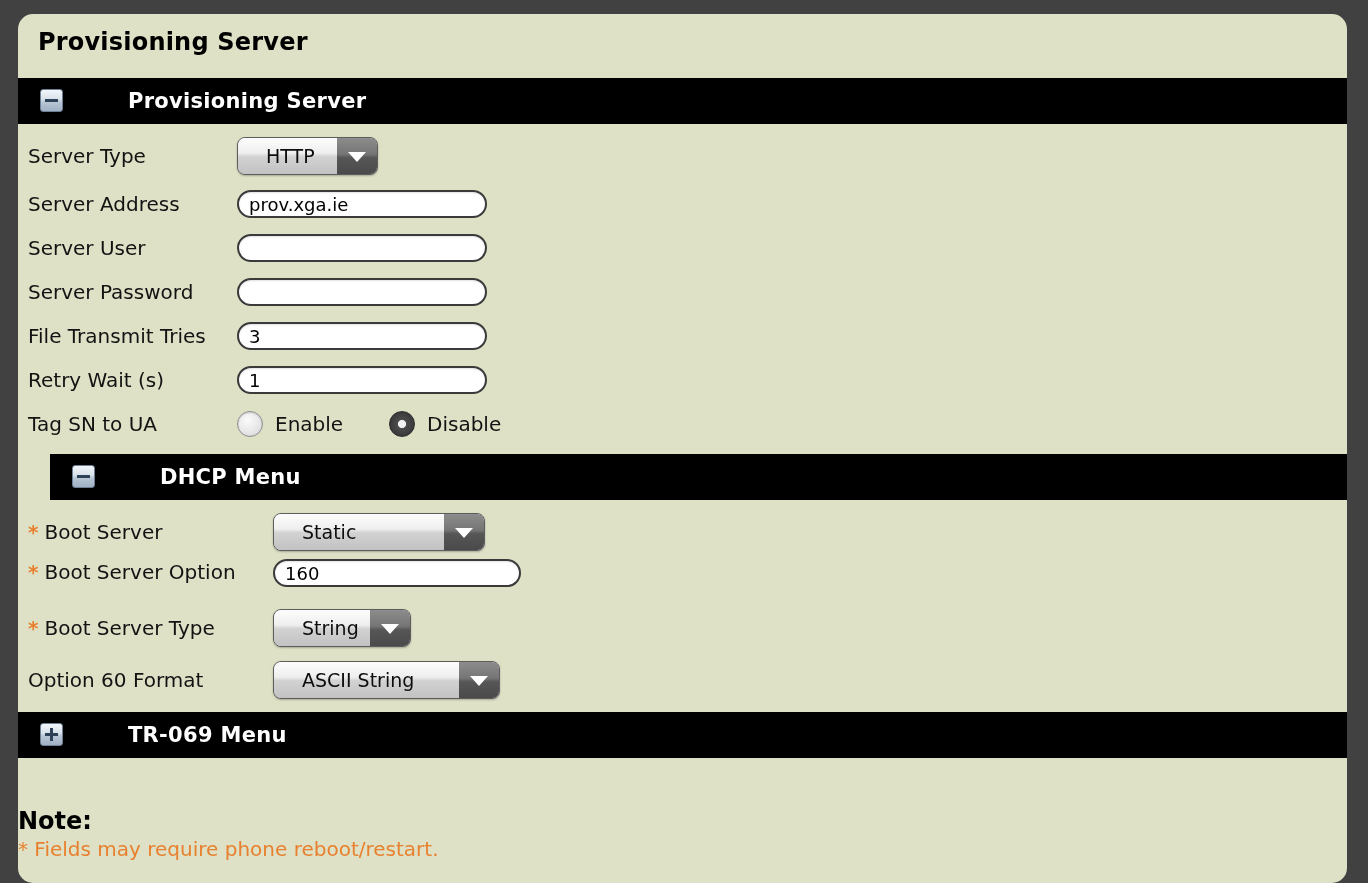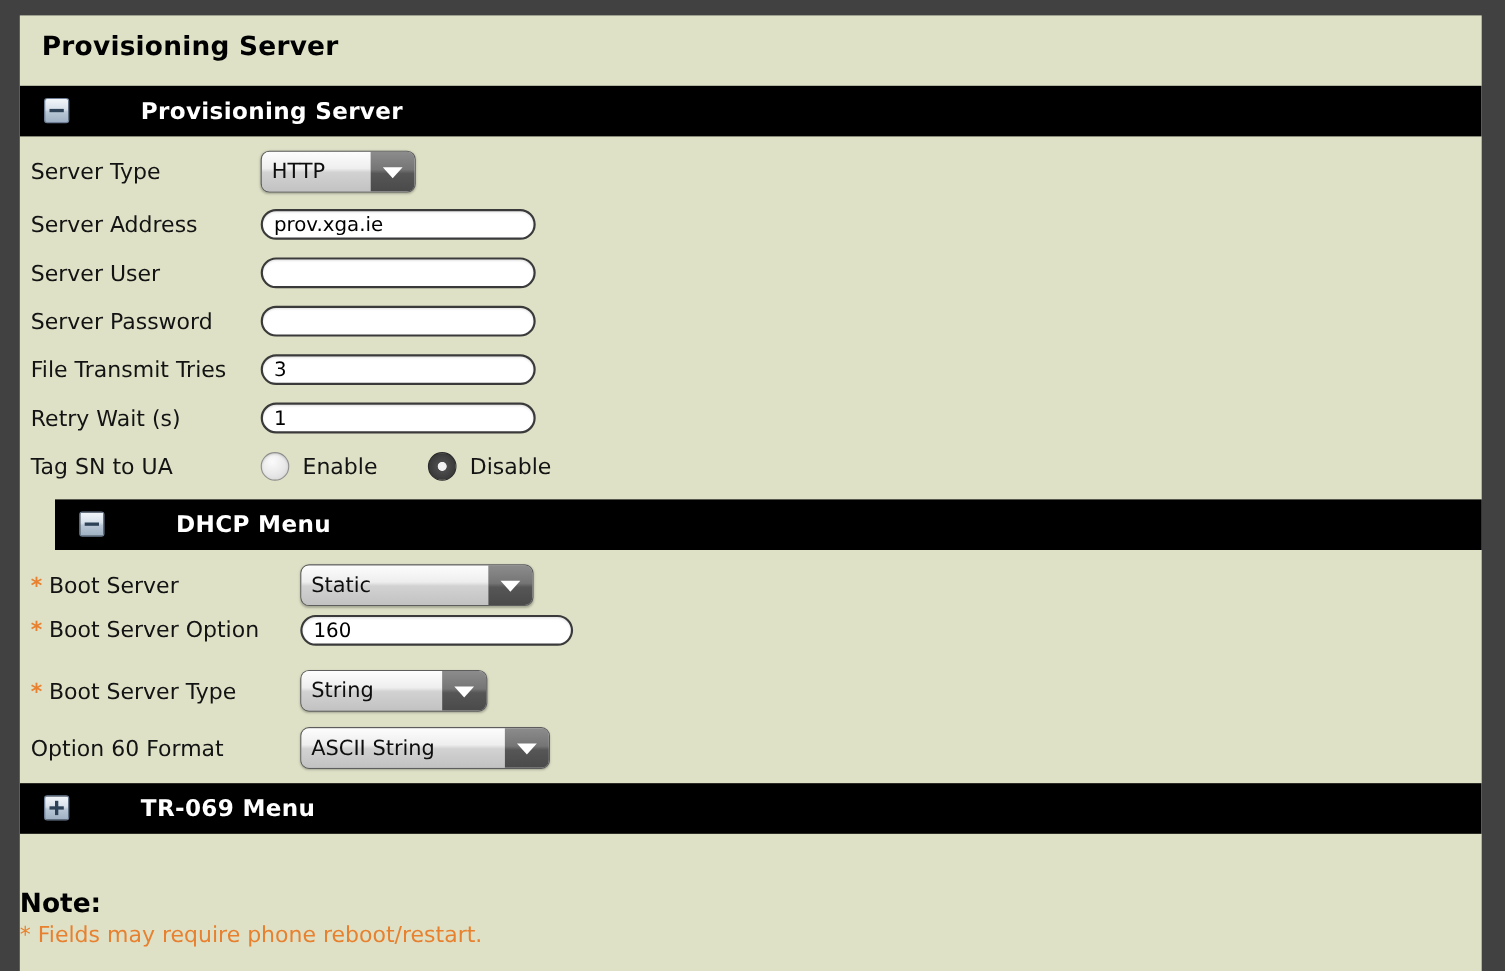--- a/index.html
+++ b/index.html
@@ -24,20 +24,21 @@
 
   
   #page {
     position: absolute;
     left: 18px;
     top: 14px;
     width: 1329px;
     height: 869px;
     background: #dee1c6;
     overflow: hidden;
+    border-radius: 15px;
   }
 
   
   #page-title {
     position: absolute;
     left: 20px;
     top: 14px;
     font-size: 24px;
     font-weight: bold;
     color: #000;
@@ -147,21 +148,21 @@
     box-shadow: 0 1px 2px rgba(0,0,0,0.25);
     cursor: pointer;
     display: flex;
   }
   .dropdown .dd-text {
     flex: 1 1 auto;
     background: linear-gradient(to bottom, #fdfdfd 0%, #eeeeee 42%, #d2d2d2 52%, #c2c2c2 100%);
     font-size: 19px;
     color: #0e0e0e;
     line-height: 36px;
-    padding-left: 9px;
+    padding-left: 28px;
     white-space: nowrap;
     overflow: hidden;
   }
   .dropdown .dd-arrow {
     flex: 0 0 auto;
     width: 40px;
     background: linear-gradient(to bottom, #8c8c8c 0%, #757575 45%, #565656 55%, #4a4a4a 100%);
     position: relative;
   }
   .dropdown .dd-arrow::after {
@@ -319,21 +320,21 @@
       <span class="row-label">
         <span class="req-star">*</span><span>Boot Server Option</span>
       </span>
       <input class="text-input" style="left: 255px; top: 9px; width: 248px;" type="text" value="160">
     </div>
 
     <div class="row" style="top:592px; width:1329px;">
       <span class="row-label">
         <span class="req-star">*</span><span>Boot Server Type</span>
       </span>
-      <div class="dropdown" style="left:255px; top:3px; width:170px;">
+      <div class="dropdown" style="left:255px; top:3px; width:138px;">
         <span class="dd-text">String</span>
         <span class="dd-arrow"></span>
       </div>
     </div>
 
     <div class="row" style="top:644px; width:1329px;">
       <span class="row-label">Option 60 Format</span>
       <div class="dropdown" style="left:255px; top:3px; width:227px;">
         <span class="dd-text">ASCII String</span>
         <span class="dd-arrow"></span>

